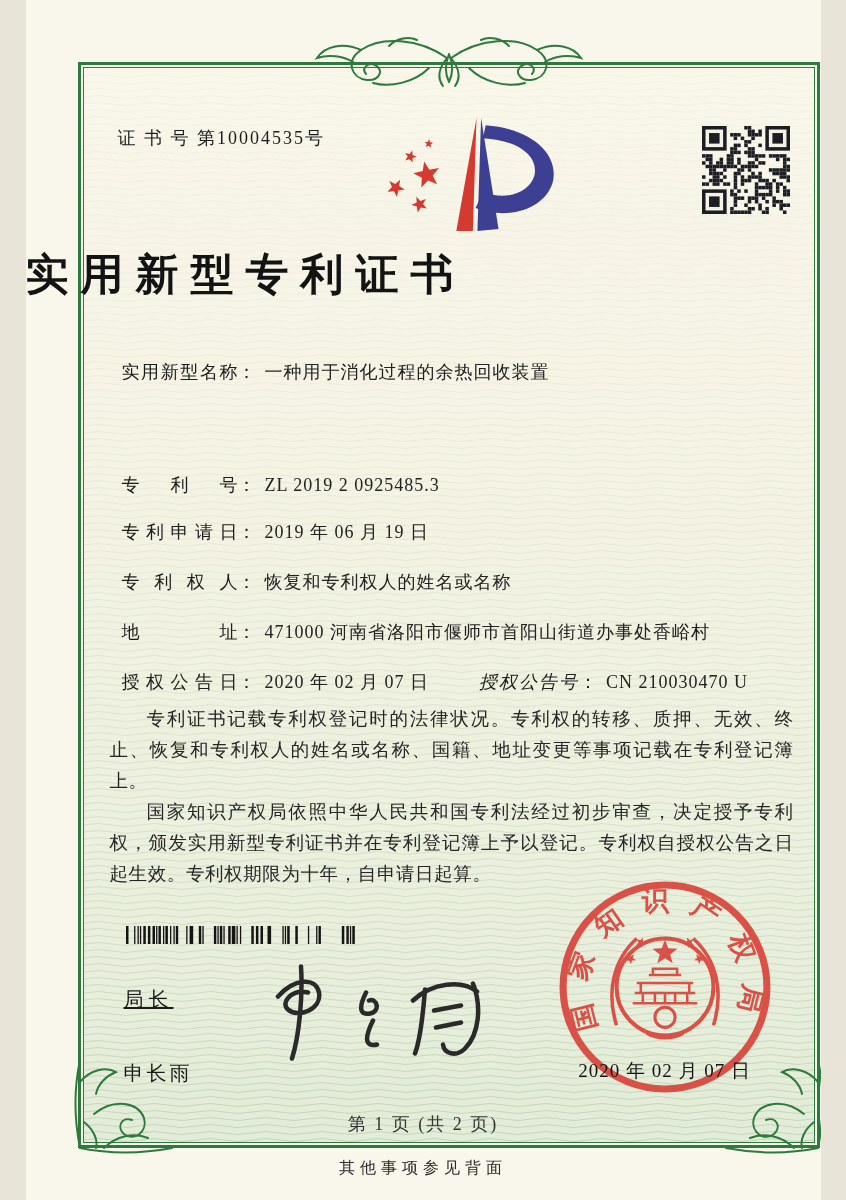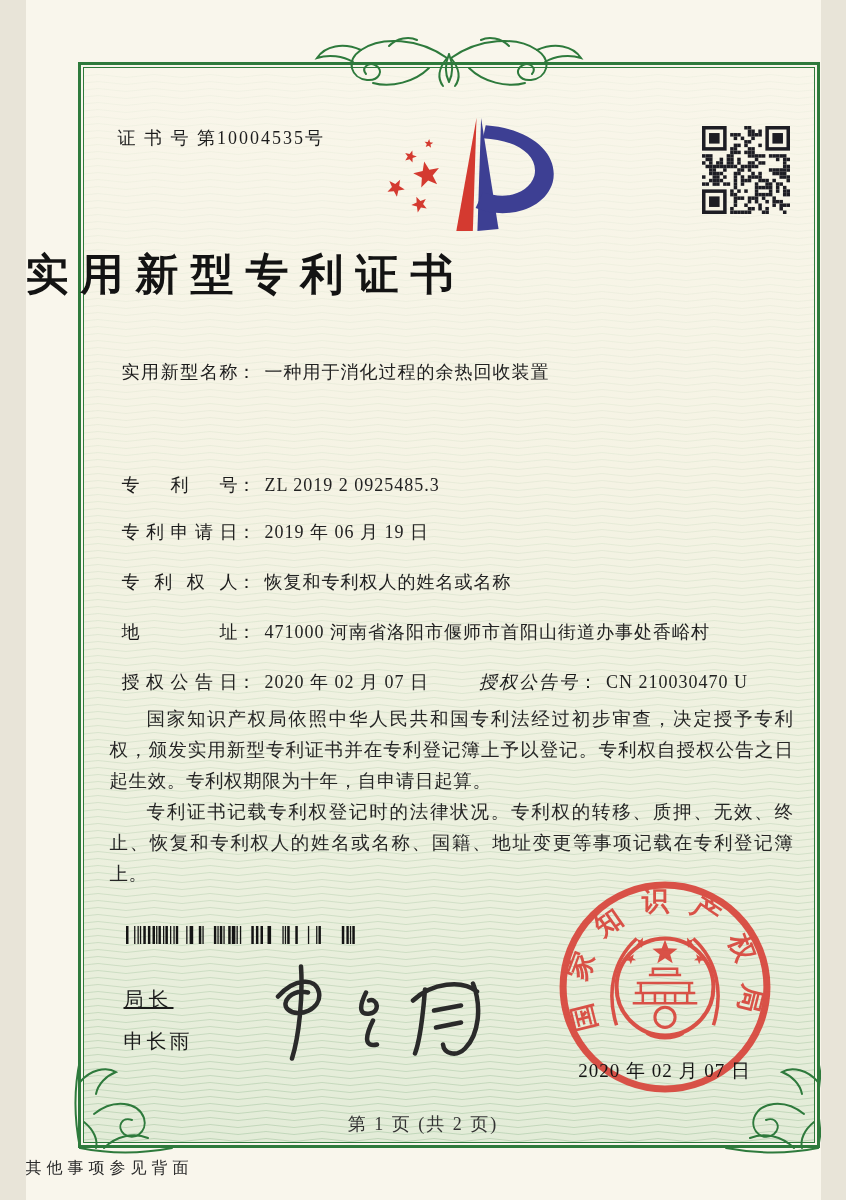--- a/index.html
+++ b/index.html
@@ -39,25 +39,25 @@
   .body-text { position:absolute; left:84px; width:684px; top:704px;
                font-size:18.5px; line-height:31px; letter-spacing:0.6px;
                text-align:justify; color:#262626; }
   .body-text p { text-indent:2em; }
   .barcode { position:absolute; left:100px; top:926px; width:234px; height:18px; }
   .seal { position:absolute; left:528px; top:876px; width:222px; height:222px;
           mix-blend-mode:multiply; opacity:.93; }
   .seal-date { position:absolute; left:524px; top:1058px; width:230px; text-align:center;
                font-size:19px; letter-spacing:1px; color:#141414; z-index:6; }
   .signer-title { position:absolute; left:98px; top:986px; font-size:20px; letter-spacing:5px; color:#1b1b1b;text-decoration:underline; }
-  .signer-name  { position:absolute; left:98px; top:1028px; font-size:20px; letter-spacing:3px; color:#1b1b1b; }
+  .signer-name  { position:absolute; left:98px; top:1060px; font-size:20px; letter-spacing:3px; color:#1b1b1b; }
   .signature { position:absolute; left:222px; top:950px; width:240px; height:115px; }
   .page-info { position:absolute; left:0; right:0; top:1112px; text-align:center;
                font-size:18px; letter-spacing:2px; color:#333; }
-  .back-note { position:absolute; left:0; right:0; top:1158px; text-align:left;
+  .back-note { position:absolute; left:0; right:0; top:1158px; text-align:center;
                font-size:16px; letter-spacing:5px; color:#2a2a2a; }
 </style>
 </head>
 <body>
 
 <div class="page">
 
   <div class="bg">
     <svg id="waves" width="730" height="1074" viewBox="0 0 730 1074">
         <path d="M0 8 q14 -3 28 0 q14 3 28 0 q14 -3 28 0 q14 3 28 0 q14 -3 28 0 q14 3 28 0 q14 -3 28 0 q14 3 28 0 q14 -3 28 0 q14 3 28 0 q14 -3 28 0 q14 3 28 0 q14 -3 28 0 q14 3 28 0 q14 -3 28 0 q14 3 28 0 q14 -3 28 0 q14 3 28 0 q14 -3 28 0 q14 3 28 0 q14 -3 28 0 q14 3 28 0 q14 -3 28 0 q14 3 28 0 q14 -3 28 0 q14 3 28 0 q14 -3 28 0 q14 3 28 0" fill="none" stroke="#a9c7a4" stroke-width="0.9" opacity="0.100"></path>
@@ -499,22 +499,22 @@
       <span class="flabel">专利权人</span><span class="colon">：</span><span class="fvalue">恢复和专利权人的姓名或名称</span>
     </div>
     <div class="row" style="top:620px">
       <span class="flabel">地址</span><span class="colon">：</span><span class="fvalue">471000 河南省洛阳市偃师市首阳山街道办事处香峪村</span>
     </div>
     <div class="row" style="top:670px">
       <span class="flabel">授权公告日</span><span class="colon">：</span><span class="fvalue">2020 年 02 月 07 日</span><span class="pair2"><span class="flabel2">授权公告号</span><span class="colon">：</span><span class="fvalue">CN 210030470 U</span></span>
     </div>
 
     <div class="body-text">
+      <p>专利证书记载专利权登记时的法律状况。专利权的转移、质押、无效、终止、恢复和专利权人的姓名或名称、国籍、地址变更等事项记载在专利登记簿上。</p>
       <p>国家知识产权局依照中华人民共和国专利法经过初步审查，决定授予专利权，颁发实用新型专利证书并在专利登记簿上予以登记。专利权自授权公告之日起生效。专利权期限为十年，自申请日起算。</p>
-      <p>专利证书记载专利权登记时的法律状况。专利权的转移、质押、无效、终止、恢复和专利权人的姓名或名称、国籍、地址变更等事项记载在专利登记簿上。</p>
     </div>
 
     <svg class="barcode" viewBox="0 0 234 18" preserveAspectRatio="none">
       <g id="bars">
           <rect x="0" y="0" width="2.5" height="18" fill="#141414"></rect>
           <rect x="8.1" y="0" width="1.3" height="18" fill="#141414"></rect>
           <rect x="11.5" y="0" width="1.3" height="18" fill="#141414"></rect>
           <rect x="13.9" y="0" width="1.3" height="18" fill="#141414"></rect>
           <rect x="17.3" y="0" width="2.5" height="18" fill="#141414"></rect>
           <rect x="21.9" y="0" width="2.5" height="18" fill="#141414"></rect>

